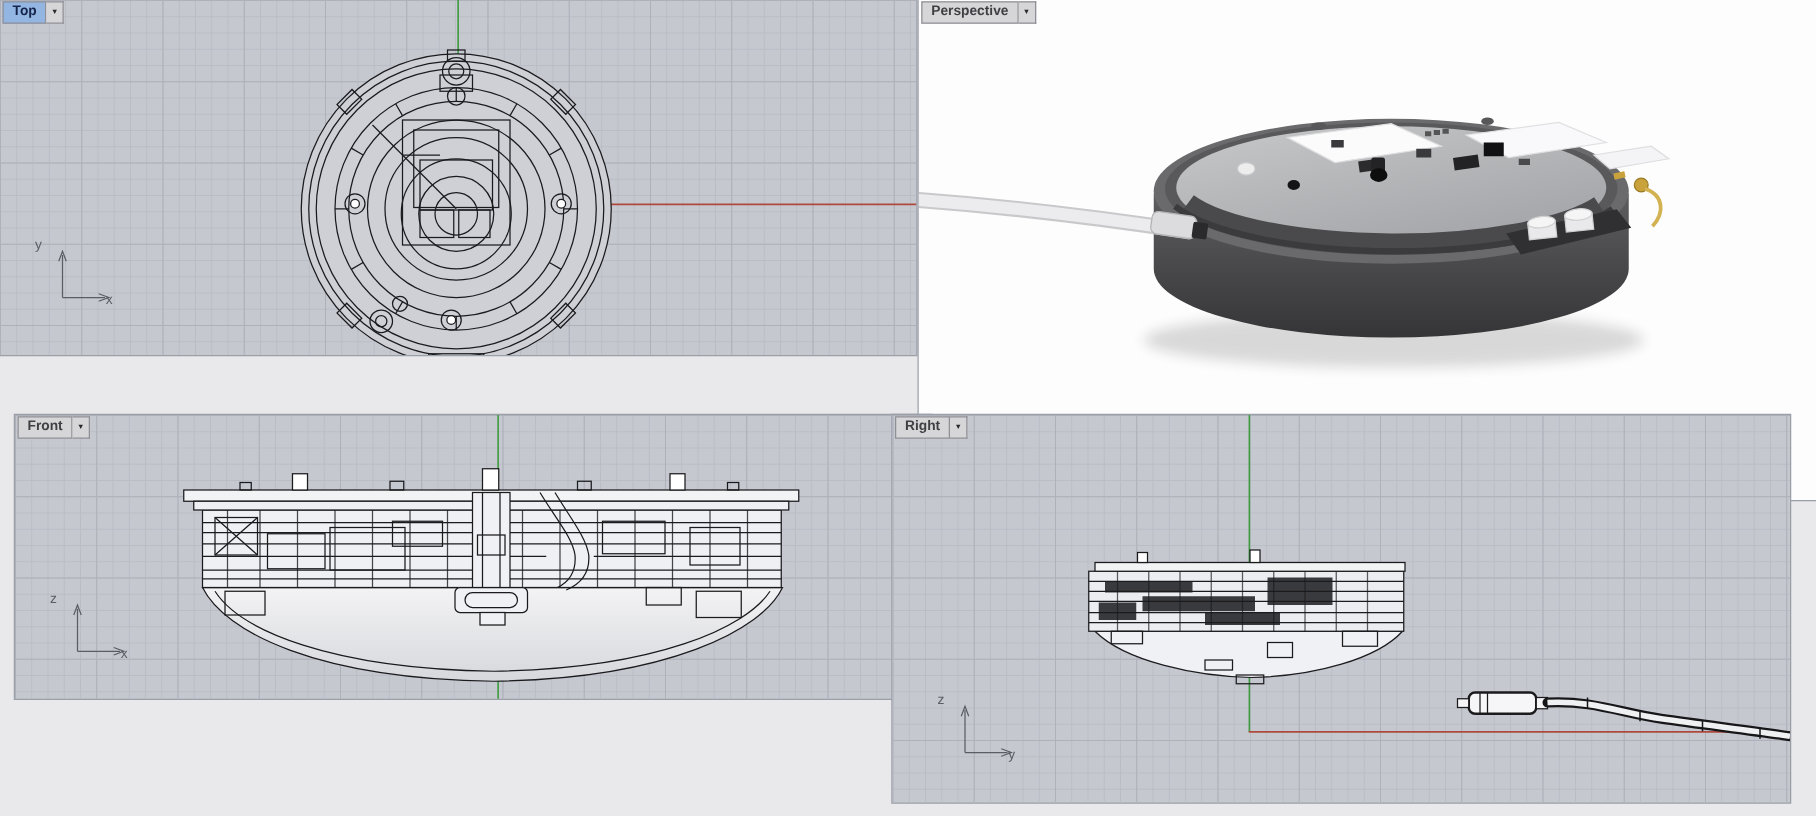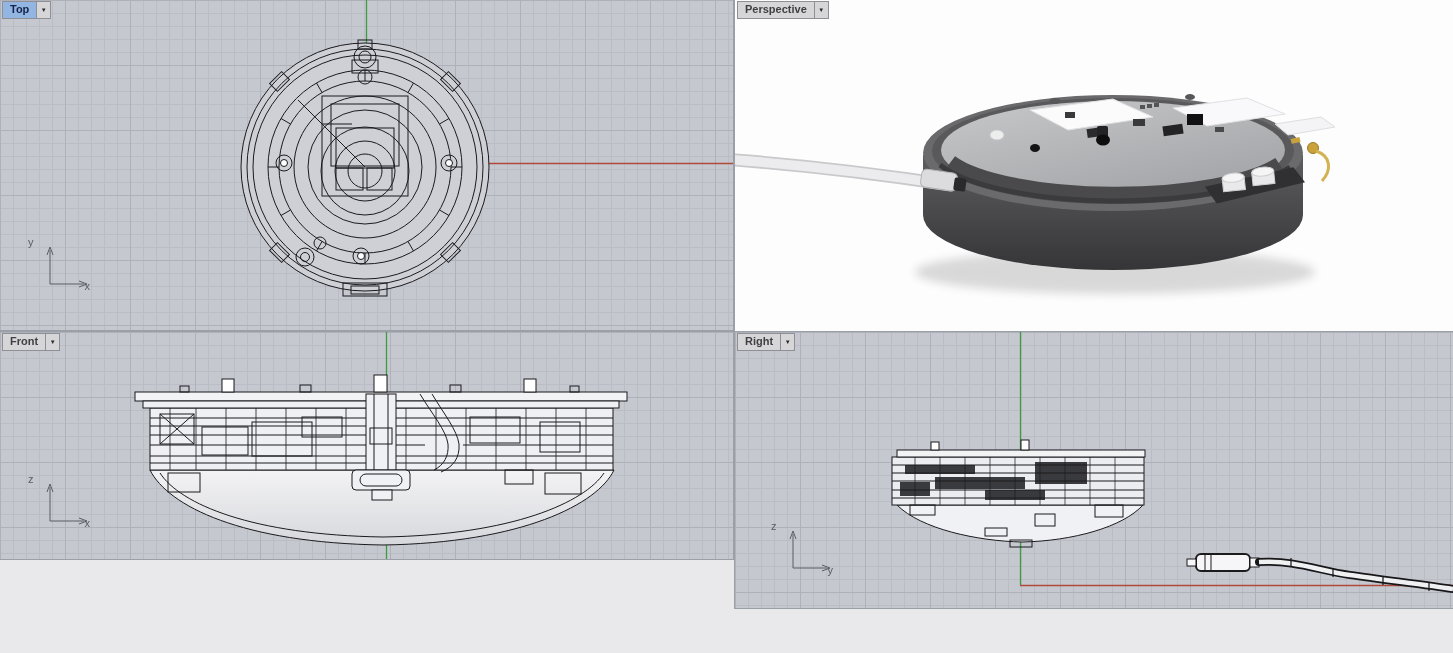--- a/index.html
+++ b/index.html
@@ -9,24 +9,24 @@
   .viewport{position:absolute;overflow:hidden;box-shadow:0 0 0 1px #9ba0a8}
   .grid-vp{
     background-color:var(--grid_bg,#c6c8d0);
     background-image:
       linear-gradient(to right,var(--grid_major,#aeb0ba) 1px,transparent 1px),
       linear-gradient(to bottom,var(--grid_major,#aeb0ba) 1px,transparent 1px),
       linear-gradient(to right,var(--grid_minor,#bbbdc6) 1px,transparent 1px),
       linear-gradient(to bottom,var(--grid_minor,#bbbdc6) 1px,transparent 1px);
     background-size:65px 65px,65px 65px,13px 13px,13px 13px;
   }
-  #vp-top{left:0;top:0;width:733px;height:330px}
+  #vp-top{left:0;top:0;width:733px;height:284px}
   #vp-persp{left:735px;top:0;width:718px;height:400px;background:var(--perspective_bg,#fdfdfe)}
-  #vp-front{left:0;top:332px;width:733px;height:227px}
-  #vp-right{left:735px;top:332px;width:718px;height:276px}
+  #vp-front{left:12px;top:332px;width:733px;height:227px}
+  #vp-right{left:714px;top:332px;width:718px;height:310px}
   .vp-svg{position:absolute;left:0;top:0;display:block}
   .vp-tab{position:absolute;left:2px;top:1px;display:flex;z-index:4;font-size:11px;font-weight:bold;line-height:13px;cursor:pointer}
   .vp-tab .vp-title{padding:1px 7px 2px;background:var(--tab_bg,#d6d6d8);color:var(--tab_text,#3f3f44);border:1px solid var(--tab_border,#8f8f96)}
   .vp-tab.active .vp-title{background:var(--active_tab_bg,#93b5e2);color:var(--active_tab_text,#15244a)}
   .vp-tab .vp-arrow{width:14px;display:flex;align-items:center;justify-content:center;background:var(--tab_bg,#d6d6d8);border:1px solid var(--tab_border,#8f8f96);border-left:none;font-size:6px;color:#2a2a2e}
   .axis-ind{position:absolute;width:64px;height:56px;z-index:3;color:var(--axis_ind,#5b5d64);font-size:11px}
   .axis-ind svg{position:absolute;left:12px;top:6px}
   .ax-v{position:absolute;left:0;top:0}
   .ax-h{position:absolute;right:2px;bottom:0}
   #vp-top .axis-ind{left:28px;bottom:38px}

